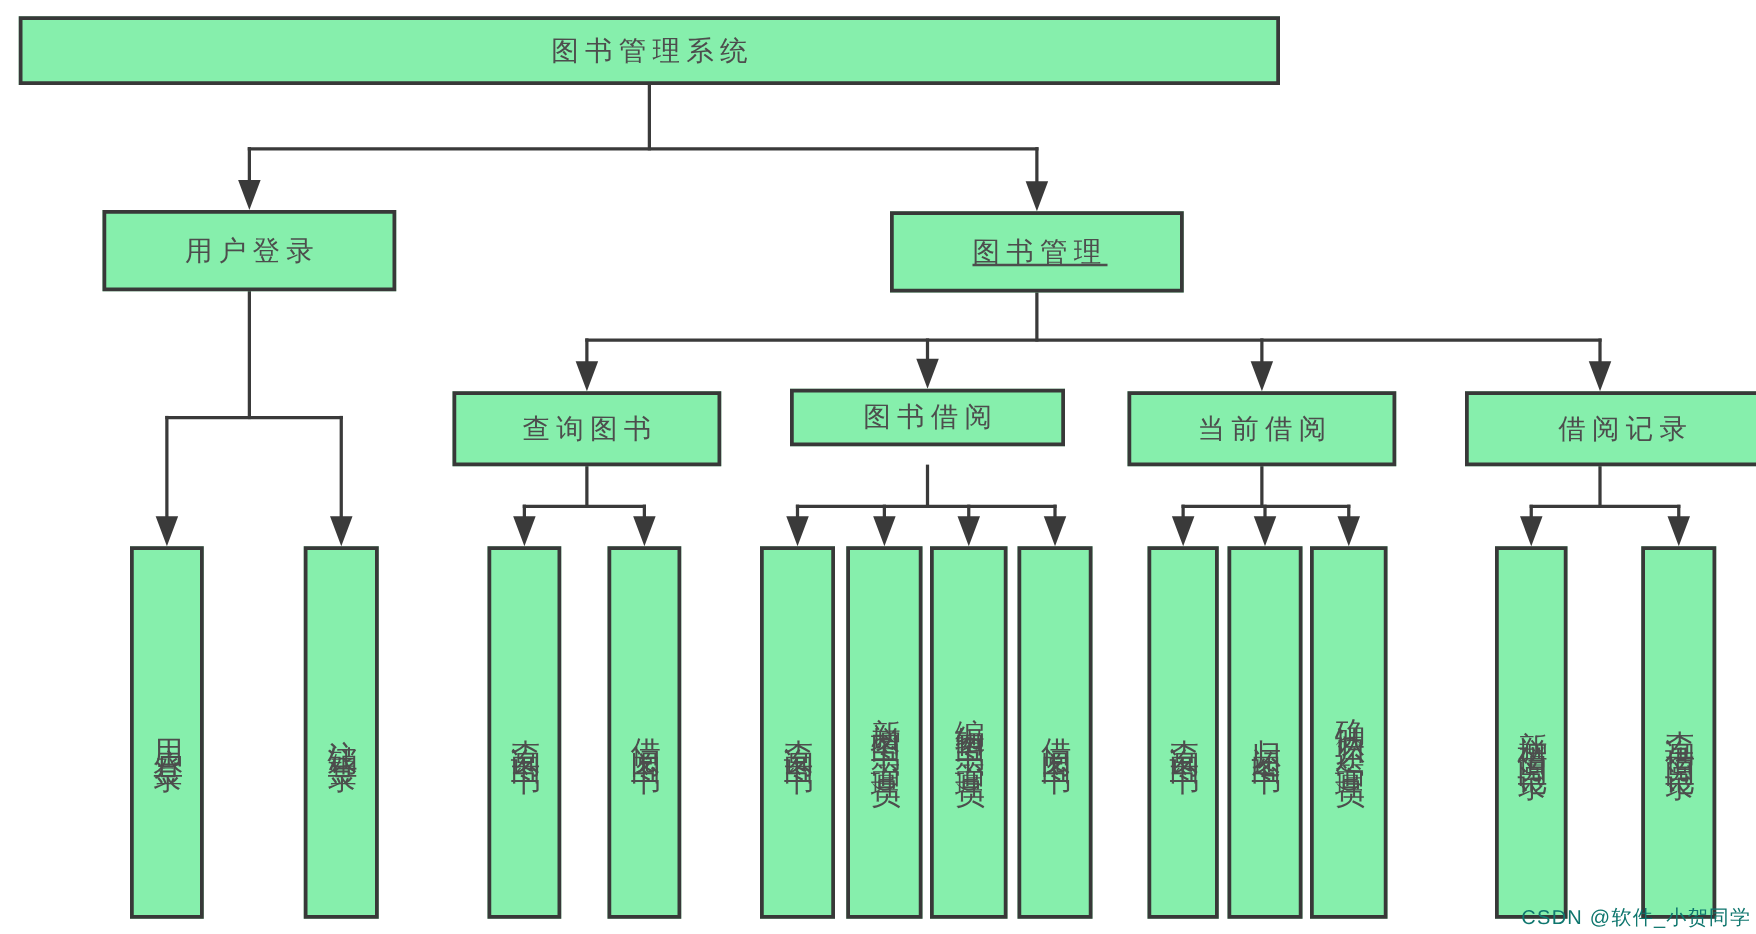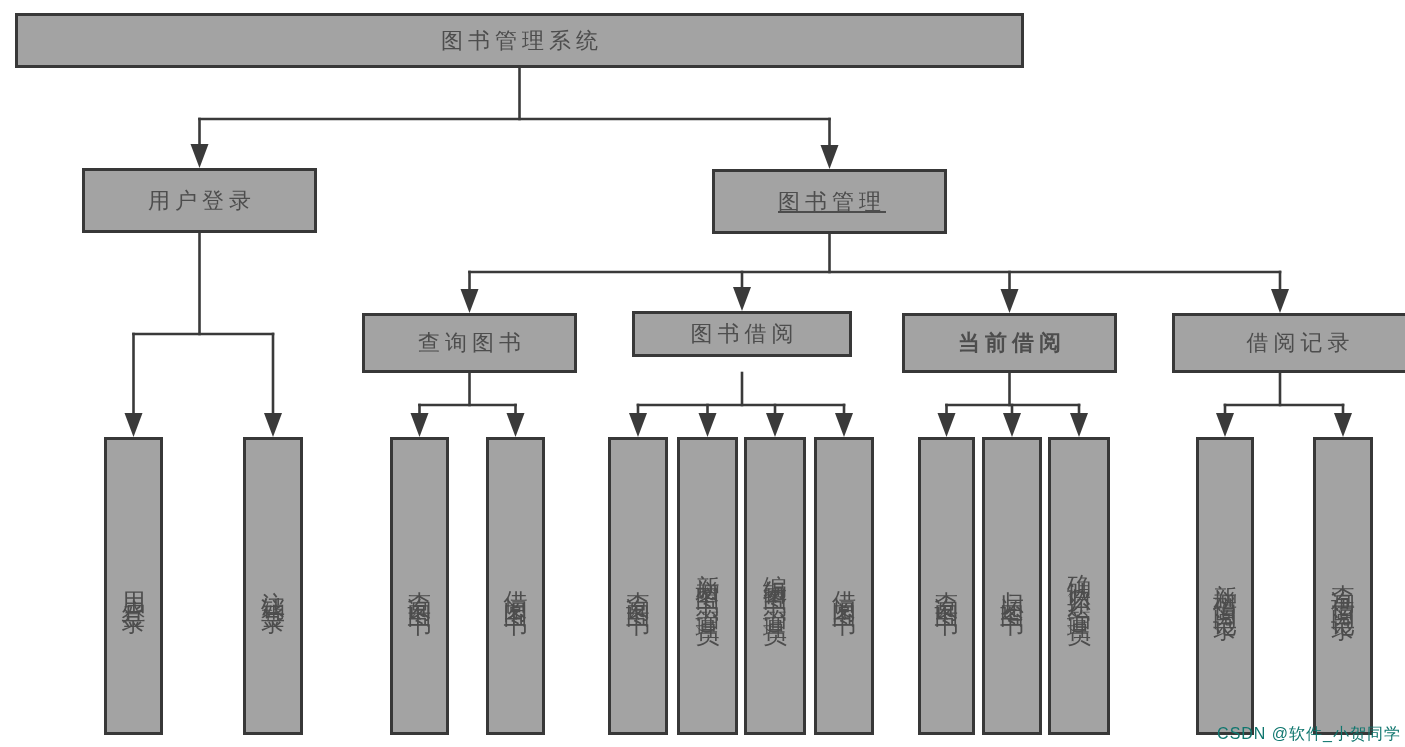--- a/index.html
+++ b/index.html
@@ -7,21 +7,21 @@
     position:relative;
     width:1405px;height:747px;
     background:#ffffff;
     overflow:hidden;
     font-family:"Liberation Sans","DejaVu Sans",sans-serif;
   }
   #edges{position:absolute;left:0;top:0;width:1405px;height:747px;}
   .node{
     position:absolute;
     box-sizing:border-box;
-    background:#a3a3a3;
+    background:#86efac;
     border:3px solid #383838;
     color:#4d4d4d;
     display:flex;
     align-items:center;
     justify-content:center;
     text-align:center;
   }
   .node.h{
     font-size:22px;
     letter-spacing:5px;
@@ -102,21 +102,21 @@
       <polygon points="1216,413 1234,413 1225,437" fill="#3a3a3a"></polygon>
       <line x1="1343" y1="405" x2="1343" y2="419" stroke="#3a3a3a" stroke-width="2.6" stroke-linecap="square"></line>
       <polygon points="1334,413 1352,413 1343,437" fill="#3a3a3a"></polygon>
     </svg>
   <div id="nodes">
       <div class="node h" style="left: 15px; top: 13px; width: 1009px; height: 55px; border-color: rgb(56, 56, 56); color: rgb(77, 77, 77);">图书管理系统</div>
       <div class="node h" style="left: 82px; top: 168px; width: 235px; height: 65px; border-color: rgb(56, 56, 56); color: rgb(77, 77, 77);">用户登录</div>
       <div class="node h" style="left: 712px; top: 169px; width: 235px; height: 65px; border-color: rgb(56, 56, 56); color: rgb(77, 77, 77); text-decoration: underline;">图书管理</div>
       <div class="node h" style="left: 362px; top: 313px; width: 215px; height: 60px; border-color: rgb(56, 56, 56); color: rgb(77, 77, 77);">查询图书</div>
       <div class="node h" style="left: 632px; top: 311px; width: 220px; height: 46px; border-color: rgb(56, 56, 56); color: rgb(77, 77, 77);">图书借阅</div>
-      <div class="node h" style="left: 902px; top: 313px; width: 215px; height: 60px; border-color: rgb(56, 56, 56); color: rgb(77, 77, 77); font-weight: bold;">当前借阅</div>
+      <div class="node h" style="left: 902px; top: 313px; width: 215px; height: 60px; border-color: rgb(56, 56, 56); color: rgb(77, 77, 77);">当前借阅</div>
       <div class="node h" style="left: 1172px; top: 313px; width: 252px; height: 60px; border-color: rgb(56, 56, 56); color: rgb(77, 77, 77);">借阅记录</div>
       <div class="node v" style="left: 104px; top: 437px; width: 59px; height: 298px; border-color: rgb(56, 56, 56); color: rgb(77, 77, 77);">用户登录</div>
       <div class="node v" style="left: 243px; top: 437px; width: 60px; height: 298px; border-color: rgb(56, 56, 56); color: rgb(77, 77, 77);">注销登录</div>
       <div class="node v" style="left: 390px; top: 437px; width: 59px; height: 298px; border-color: rgb(56, 56, 56); color: rgb(77, 77, 77);">查询图书</div>
       <div class="node v" style="left: 486px; top: 437px; width: 59px; height: 298px; border-color: rgb(56, 56, 56); color: rgb(77, 77, 77);">借阅图书</div>
       <div class="node v" style="left: 608px; top: 437px; width: 60px; height: 298px; border-color: rgb(56, 56, 56); color: rgb(77, 77, 77);">查询图书</div>
       <div class="node v" style="left: 677px; top: 437px; width: 61px; height: 298px; border-color: rgb(56, 56, 56); color: rgb(77, 77, 77);">新增图书（管理员）</div>
       <div class="node v" style="left: 744px; top: 437px; width: 62px; height: 298px; border-color: rgb(56, 56, 56); color: rgb(77, 77, 77);">编辑图书（管理员）</div>
       <div class="node v" style="left: 814px; top: 437px; width: 60px; height: 298px; border-color: rgb(56, 56, 56); color: rgb(77, 77, 77);">借阅图书</div>
       <div class="node v" style="left: 918px; top: 437px; width: 57px; height: 298px; border-color: rgb(56, 56, 56); color: rgb(77, 77, 77);">查询图书</div>

